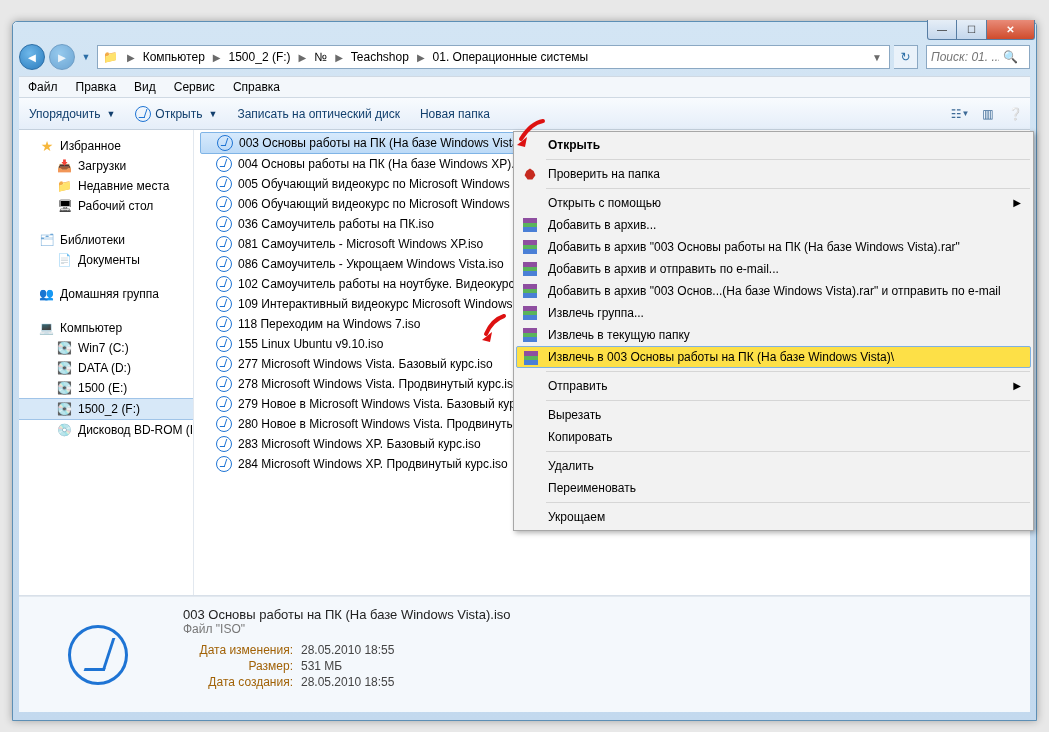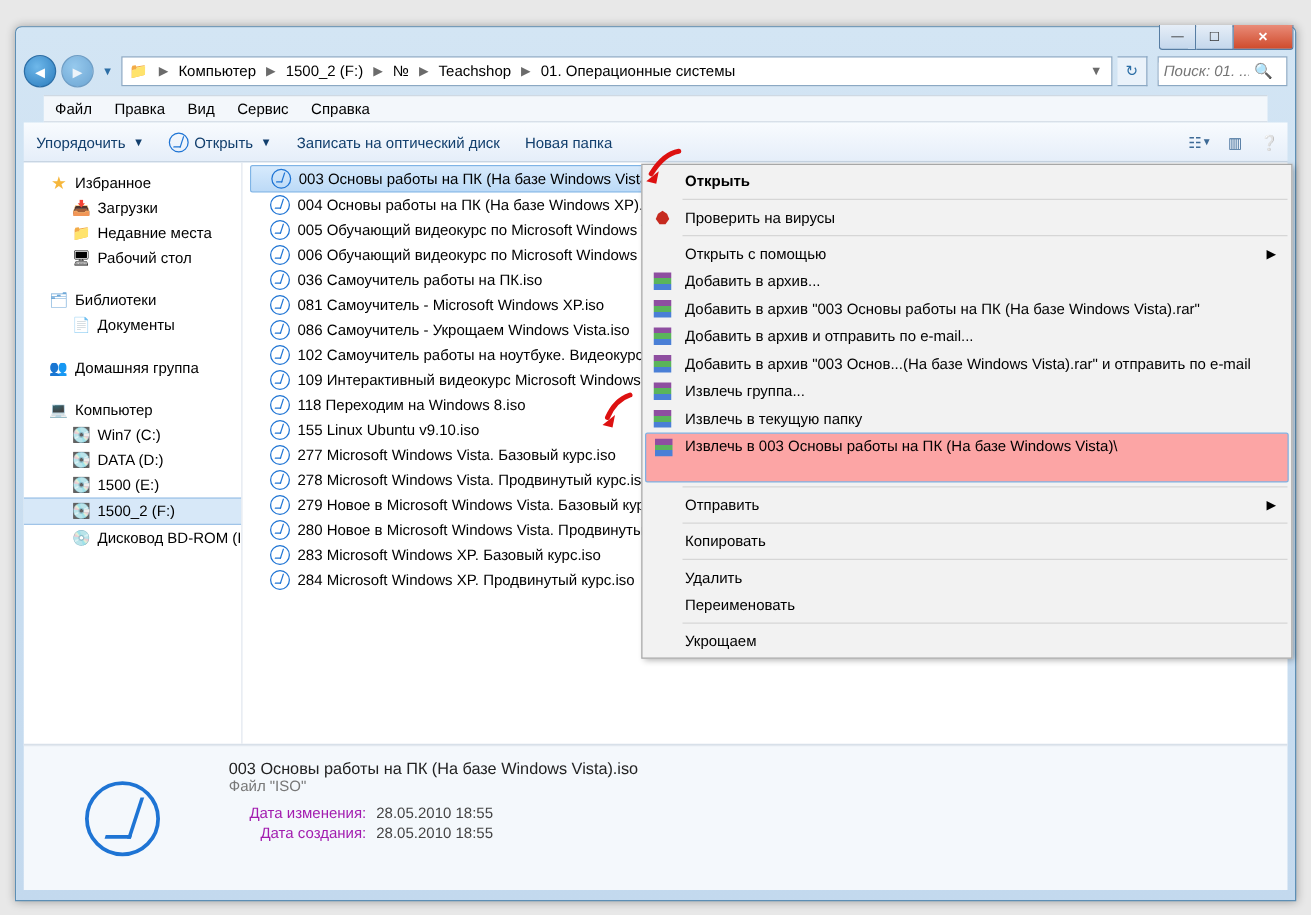--- a/index.html
+++ b/index.html
@@ -20,21 +20,21 @@
   .nav-dd { width:14px; color:#2c6ea6; font-size:9px; text-align:center; }
   .addressbar { flex:1; height:24px; background:#fff; border:1px solid #8ba8c3; display:flex; align-items:center; padding:0 2px; }
   .folder-ico { width:18px; height:18px; margin:0 2px; display:inline-flex; align-items:center; justify-content:center; }
   .chev { color:#6b6b6b; padding:0 5px; font-size:10px; }
   .crumb { padding: 1px 3px; }
   .addr-refresh { width:24px; height:24px; background:#eaf2fa; border:1px solid #8ba8c3; border-left:none; display:flex; align-items:center; justify-content:center; color:#2c6ea6; }
   .searchbox { width:104px; height:24px; background:#fff; border:1px solid #8ba8c3; margin-left:4px; display:flex; align-items:center; }
   .searchbox input { border:none; outline:none; width:72px; font-style:italic; color:#888; padding-left:4px; }
   .search-ico { width:24px; text-align:center; color:#2c6ea6; }
 
-  .menubar { position: relative; background:#f3f7fb; border-top:1px solid #cfd9e3; border-bottom:1px solid #cfd9e3; height:22px; margin:4px 22px 0; display:flex; }
+  .menubar { position: relative; background:#f3f7fb; border-top:1px solid #cfd9e3; border-bottom:1px solid #cfd9e3; height:22px; margin:4px 6px 0; display:flex; }
   .menubar span { padding:3px 9px; }
 
   .toolbar { position:relative; background:linear-gradient(#f8fbfe,#e5eef9); height:32px; margin:0 6px; border-bottom:1px solid #c4d0dd; display:flex; color:#123f6d; }
   .t-btn { padding:4px 10px; display:flex; align-items:center; gap:4px; }
   .t-open { color:#123f6d; }
   .t-drop { font-size:9px; color:#123f6d; padding-left:2px; }
   .daemon-ico { width:16px; height:16px; border:1.5px solid #1e74d4; border-radius:50%; position:relative; display:inline-block; }
   .daemon-ico::after { content:""; position:absolute; left:4px; top:2px; width:5px; height:8px; border:1.5px solid #1e74d4; border-left:none; border-top:none; transform: skewX(-18deg); }
   .toolbar-right { margin-left:auto; display:flex; align-items:center; }
   .tool-ico { width:28px; height:24px; display:flex; align-items:center; justify-content:center; color:#3d6a96; }
@@ -56,36 +56,36 @@
 
   .filelist { flex:1; padding:2px 0; overflow:hidden; }
   .frow { padding:2px 2px 2px 22px; display:flex; align-items:center; gap:6px; white-space:nowrap; }
   .frow.sel { background:linear-gradient(#d7eafc,#bcdaf7); border:1px solid #7fb4e6; border-radius:2px; margin:0 6px; padding-left:16px; }
   .iso-ico { width:16px; height:16px; border:1.5px solid #1e74d4; border-radius:50%; display:inline-block; position:relative; flex-shrink:0; }
   .iso-ico::after { content:""; position:absolute; left:4px; top:2px; width:4px; height:7px; border:1.5px solid #1e74d4; border-left:none; border-top:none; transform:skewX(-18deg); }
 
   .ctxmenu { position:absolute; left:513px; top:131px; width:521px; background:#f2f2f2; border:1px solid #a7a7a7; box-shadow:2px 2px 5px rgba(0,0,0,.3); padding:2px; font-size:12px; z-index:50; }
   .ctx-item { padding:4px 26px 4px 32px; position:relative; white-space:nowrap; }
   .ctx-item.bold { font-weight:bold; }
-  .ctx-item.hl { background:#fca5a5; border:1px solid #7fb1e2; border-radius:2px; padding:3px 25px 21px 31px; }
+  .ctx-item.hl { background:#fde047; border:1px solid #7fb1e2; border-radius:2px; padding:3px 25px 3px 31px; }
   .ctx-sep { height:1px; background:#d6d6d6; margin:3px 1px 3px 30px; }
   .ctx-arrow { position:absolute; right:10px; top:5px; font-size:10px; }
   .ctx-ico { position:absolute; left:6px; top:3px; width:16px; height:16px; display:flex; align-items:center; justify-content:center; }
   .rar-ico { width:14px; height:14px; background:linear-gradient(#8e4ea0 0 33%, #5ab45a 33% 66%, #4a7fd6 66% 100%); }
   .kasp-ico { width:12px; height:12px; background:#c62a1f; clip-path: polygon(50% 5%, 80% 25%, 95% 60%, 70% 95%, 30% 95%, 5% 60%, 20% 25%); }
 
   .details { position:relative; margin:0 6px; height:116px; background:#f4f8fc; display:flex; padding:10px 14px; gap:20px; border-top:1px solid #e2e8ef; }
   .preview-ico { width:130px; height:96px; display:flex; align-items:center; justify-content:center; }
   .big-daemon { width:60px; height:60px; border:3px solid #1e74d4; border-radius:50%; position:relative; }
   .big-daemon::after { content:""; position:absolute; left:18px; top:10px; width:18px; height:30px; border:3px solid #1e74d4; border-left:none; border-top:none; transform:skewX(-18deg); }
   .meta { color:#444; }
   .meta-title { font-size:13px; color:#222; }
   .meta-sub { color:#777; margin-bottom:6px; }
   .meta-row { display:flex; gap:8px; font-size:11.5px; padding:1px 0; }
-  .meta-label { color:#a21caf; width:110px; text-align:right; }
+  .meta-label { color:#a16207; width:110px; text-align:right; }
 
   .red-arrow { position:absolute; z-index:200; }
   .red-arrow svg path { stroke:#d11; stroke-width:4; fill:none; stroke-linecap:round; }
   .red-arrow svg polygon { fill:#d11; }
 </style>
 </head>
 <body>
 
 <div class="window">
   <div class="frame-glass"></div>
@@ -247,21 +247,21 @@
         <div class="frow">
           <span class="iso-ico"></span>
           <span>102 Самоучитель работы на ноутбуке. Видеокурс.iso</span>
         </div>
         <div class="frow">
           <span class="iso-ico"></span>
           <span>109 Интерактивный видеокурс Microsoft Windows 7.is</span>
         </div>
         <div class="frow">
           <span class="iso-ico"></span>
-          <span>118 Переходим на Windows 8.iso</span>
+          <span>118 Переходим на Windows 7.iso</span>
         </div>
         <div class="frow">
           <span class="iso-ico"></span>
           <span>155 Linux Ubuntu v9.10.iso</span>
         </div>
         <div class="frow">
           <span class="iso-ico"></span>
           <span>277 Microsoft Windows Vista. Базовый курс.iso</span>
         </div>
         <div class="frow">
@@ -292,33 +292,37 @@
         <div class="big-daemon"></div>
       </div>
     <div class="meta">
       <div class="meta-title">003 Основы работы на ПК (На базе Windows Vista).iso</div>
       <div class="meta-sub">Файл "ISO"</div>
       <div class="meta-row">
           <span class="meta-label">Дата изменения:</span>
           <span>28.05.2010 18:55</span>
         </div>
       <div class="meta-row">
+          <span class="meta-label">Размер:</span>
+          <span>531 МБ</span>
+        </div>
+      <div class="meta-row">
           <span class="meta-label">Дата создания:</span>
           <span>28.05.2010 18:55</span>
         </div>
     </div>
   </div>
 </div>
 
 <div class="ctxmenu">
   <div class="ctx-item bold">Открыть</div>
   <div class="ctx-sep"></div>
   <div class="ctx-item"><div class="ctx-ico">
         <div class="kasp-ico"></div>
-      </div><span>Проверить на вирусы</span></div>
+      </div><span>Проверить на папка</span></div>
   <div class="ctx-sep"></div>
   <div class="ctx-item"><span>Открыть с помощью</span><span class="ctx-arrow">▶</span></div>
   <div class="ctx-item"><div class="ctx-ico">
         <div class="rar-ico"></div>
       </div><span>Добавить в архив...</span></div>
   <div class="ctx-item"><div class="ctx-ico">
         <div class="rar-ico"></div>
       </div><span>Добавить в архив "003 Основы работы на ПК (На базе Windows Vista).rar"</span></div>
   <div class="ctx-item"><div class="ctx-ico">
         <div class="rar-ico"></div>
@@ -331,20 +335,21 @@
       </div><span>Извлечь группа...</span></div>
   <div class="ctx-item"><div class="ctx-ico">
         <div class="rar-ico"></div>
       </div><span>Извлечь в текущую папку</span></div>
   <div class="ctx-item hl"><div class="ctx-ico">
         <div class="rar-ico"></div>
       </div><span>Извлечь в 003 Основы работы на ПК (На базе Windows Vista)\</span></div>
   <div class="ctx-sep"></div>
   <div class="ctx-item"><span>Отправить</span><span class="ctx-arrow">▶</span></div>
   <div class="ctx-sep"></div>
+  <div class="ctx-item">Вырезать</div>
   <div class="ctx-item">Копировать</div>
   <div class="ctx-sep"></div>
   <div class="ctx-item">Удалить</div>
   <div class="ctx-item">Переименовать</div>
   <div class="ctx-sep"></div>
   <div class="ctx-item">Укрощаем</div>
 </div>
 
 <div class="red-arrow" style="left:513px; top:117px;">
   <svg width="36" height="32">

